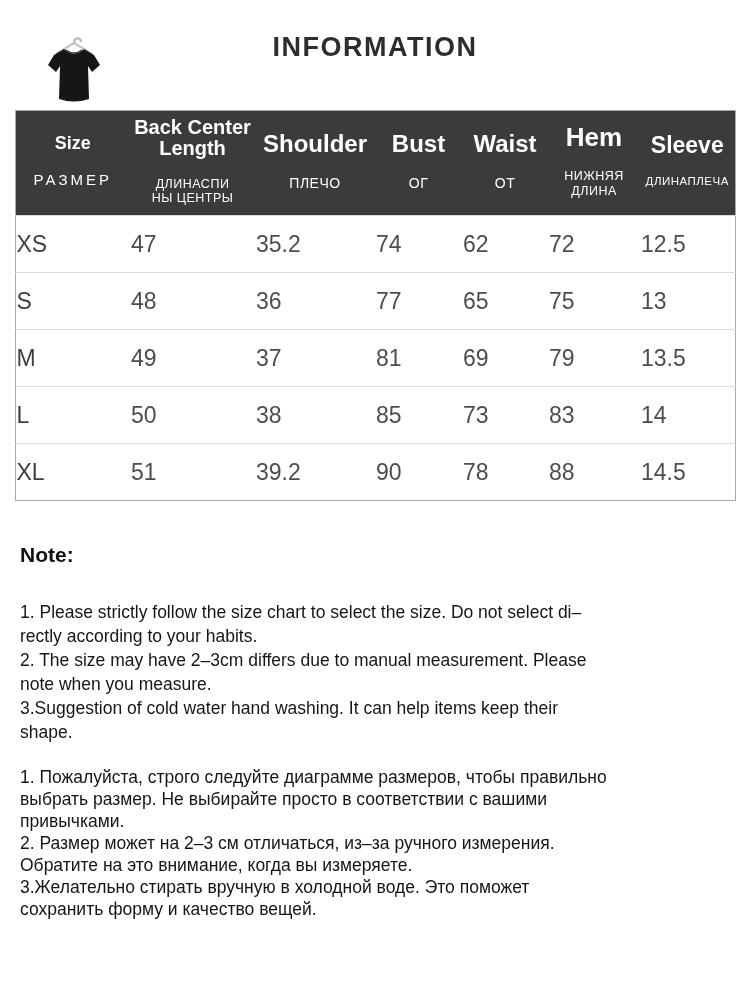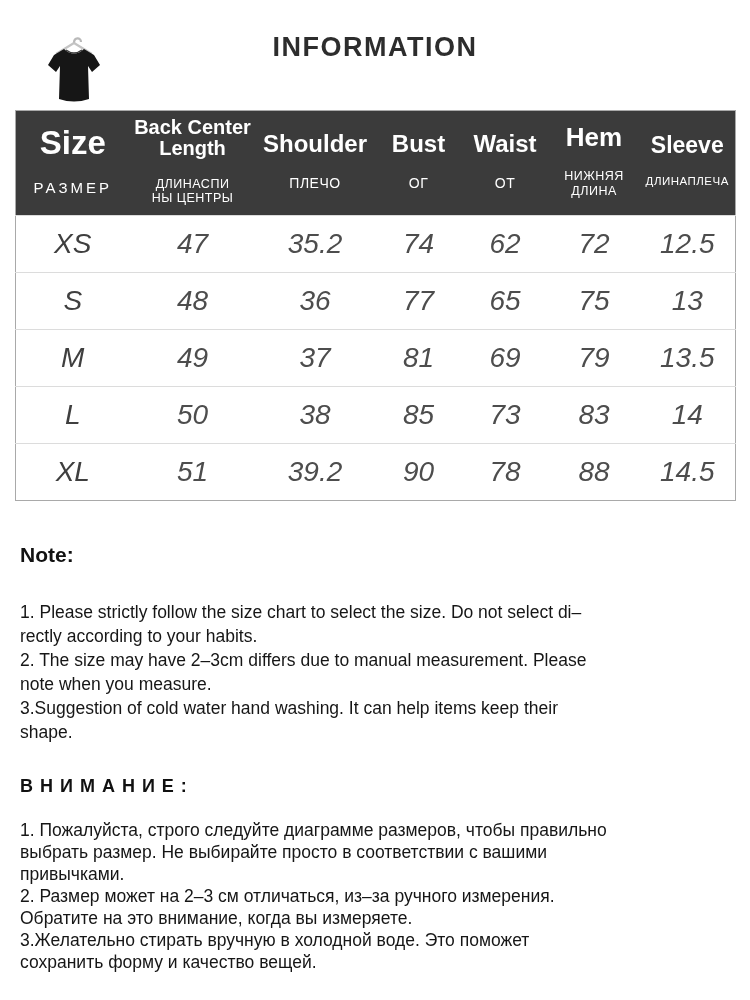--- a/index.html
+++ b/index.html
@@ -58,40 +58,39 @@
     white-space: pre-line;
   }
   th .ru {
     font-size: 13px;
     font-weight: 400;
     margin-top: 18px;
     line-height: 1.15;
     letter-spacing: 0.5px;
     white-space: pre-line;
   }
-  th:nth-child(1) .en { font-size: 33px; }
+  th:nth-child(1) .en { font-size: 18px; }
   th:nth-child(1) .ru { font-size: 15px; letter-spacing: 3px; }
   th:nth-child(2) .en { font-size: 20px; }
   th:nth-child(2) .ru { font-size: 12.5px; }
   th:nth-child(3) .ru,
   th:nth-child(4) .ru,
   th:nth-child(5) .ru { font-size: 14px; }
   th:nth-child(6) .en { font-size: 26px; }
   th:nth-child(6) .ru { font-size: 12.5px; }
   th:nth-child(7) .en { font-size: 23px; text-align: center; }
   th:nth-child(7) .ru { font-size: 11.5px; }
 
   table.size-table tbody td {
     height: 54px;
-    text-align: center;
+    text-align: left;
     vertical-align: middle;
-    font-size: 28px;
+    font-size: 23px;
     color: var(--table-text, #4d4d4d);
     border-top: 1px solid var(--divider, #dcdcdc);
-    font-style: italic;
   }
   table.size-table tbody td.size-col { color: #3f3f3f; }
 
   
   .notes { margin: 0 20px; }
   .note-heading-en {
     margin: 42px 0 0 0;
     font-size: 21px;
     font-weight: bold;
     color: #111111;
@@ -224,21 +223,20 @@
 </table>
 
 <section class="notes">
   <h2 class="note-heading-en">Note:</h2>
   <p class="note-body">1. Please strictly follow the size chart  to select the size. Do not select di–
 rectly according to your habits.
 2. The size may have 2–3cm differs due to manual measurement. Please
 note when you measure.
 3.Suggestion of cold water hand washing. It can help items keep their
 shape.</p>
-  <h2 class="note-heading-ru">ВНИМАНИЕ:</h2>
   <p class="note-body note-body-ru">1. Пожалуйста, строго следуйте диаграмме размеров, чтобы правильно
 выбрать размер. Не выбирайте просто в соответствии с вашими
 привычками.
 2. Размер может на 2–3 см отличаться, из–за ручного измерения.
 Обратите на это внимание, когда вы измеряете.
 3.Желательно стирать вручную в холодной воде. Это поможет
 сохранить форму и качество вещей.</p>
 </section>
 
 </body></html>

